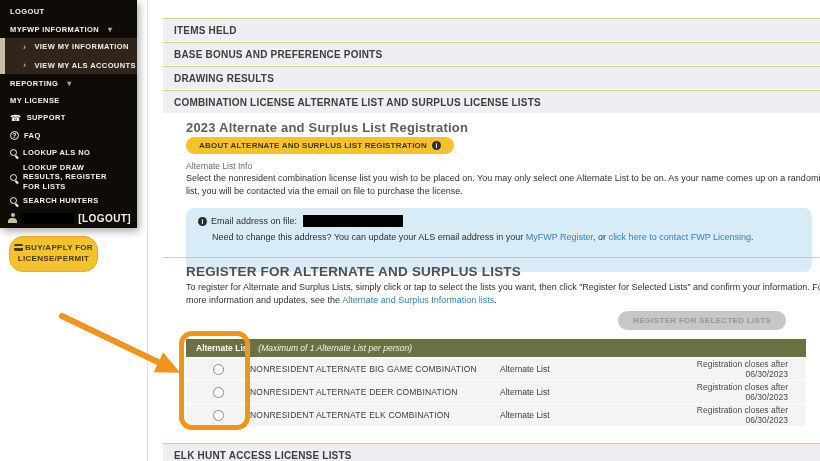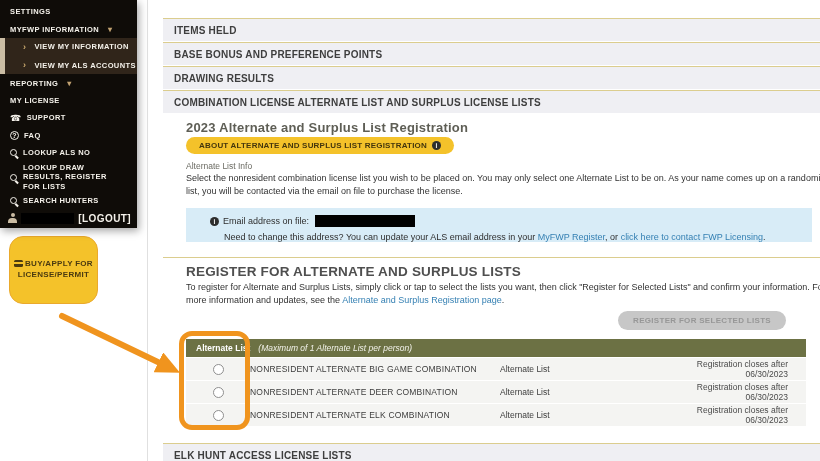--- a/index.html
+++ b/index.html
@@ -32,21 +32,21 @@
     padding:0 6px 0 8px; height:20px; }
   .icon-person { position:relative; width:9px; height:10px; flex:0 0 auto; }
   .icon-person::before { content:""; position:absolute; left:2.5px; top:0; width:4px;
     height:4px; border-radius:50%; background:#cbbda4; }
   .icon-person::after { content:""; position:absolute; left:0; top:4.5px; width:9px;
     height:5px; border-radius:4px 4px 0 0; background:#cbbda4; }
   .redact-user { width:66px; height:11px; background:#000; }
   .logout { margin-left:auto; font-size:10px; font-weight:700; letter-spacing:.4px; }
 
   
-  .buy-btn { position:absolute; left:9px; top:236px; width:89px; padding:22px 4px;
+  .buy-btn { position:absolute; left:9px; top:236px; width:89px; padding:6px 4px;
     background:#f4c22a; border:1px solid #eaa92c; border-radius:14px; text-align:center;
     font-size:8px; font-weight:700; color:#4a3a10; letter-spacing:.3px; line-height:1.35;
     cursor:pointer; z-index:4; }
   .icon-card { display:inline-block; width:9px; height:7px; background:#4a3a10;
     border-radius:1.5px; vertical-align:-1px; margin-right:2px; position:relative; }
   .icon-card::after { content:""; position:absolute; left:0; top:2px; width:9px;
     height:1.5px; background:#f4c22a; }
 
   
   .vline { position:absolute; left:147px; top:0; bottom:0; width:1px; background:#e0e0e0; }
@@ -65,22 +65,22 @@
     gap:5px; font-size:8px; font-weight:700; color:#44360d; letter-spacing:.2px;
     cursor:pointer; font-family:"Liberation Sans", sans-serif; }
   .icon-info { width:9px; height:9px; border-radius:50%; background:#2d2d2d; color:#fff;
     font-size:6.5px; font-weight:700; display:inline-flex; align-items:center;
     justify-content:center; font-style:normal; flex:0 0 auto; }
   .alt-info-label { position:absolute; left:38px; top:47px; font-size:8.5px; color:#6b6b63; }
   .desc { position:absolute; left:38px; top:58px; width:648px; min-width:620px;
     font-size:9px; line-height:12.5px; color:#333; }
   .desc-wide { width:655px; }
 
-  .email-box { position:absolute; left:38px; right:8px; top:94px; height:34px;
-    background:#d8ecf7; padding:7px 10px 0 24px; font-size:9px; color:#2f2f2f; }
+  .email-box { position:absolute; left:38px; right:8px; top:94px; height:64px;
+    background:#d8ecf7; padding:7px 10px 0 12px; font-size:9px; color:#2f2f2f;border-radius:8px; }
   .email-line { display:flex; align-items:center; gap:4px; }
   .redact-email { width:100px; height:12px; background:#000; margin-left:2px; }
   .email-line2 { margin-top:5px; padding-left:14px; }
   a.link { color:#3580b3; text-decoration:none; cursor:pointer; }
 
   .reg2-border { position:absolute; left:15px; right:0; top:143px; height:1px;
     background:#dbcd8e; }
   .reg2-title { position:absolute; left:38px; top:150px; font-size:13.5px; color:#4f4f4f;
     letter-spacing:.2px; }
   .reg2-desc { position:absolute; left:38px; top:167px; }
@@ -109,21 +109,21 @@
     border:5px solid #f0941e; border-radius:13px; z-index:8; pointer-events:none; }
   .annot-arrow { position:absolute; left:52px; top:303px; z-index:8; pointer-events:none; }
 </style>
 </head>
 <body>
 
 <div class="page">
 
   <nav class="sidebar">
     <div class="side-item">
-      <span>SETTINGS</span>
+      <span>LOGOUT</span>
     </div>
     <div class="side-item caret">
       <span>MYFWP INFORMATION</span>
     </div>
     <div class="side-item submenu chev">
       <span>VIEW MY INFORMATION</span>
     </div>
     <div class="side-item submenu chev">
       <span>VIEW MY ALS ACCOUNTS</span>
     </div>
@@ -196,21 +196,21 @@
           <span>Need to change this address? You can update your ALS email address in your</span>
           <a class="link">MyFWP Register</a><span>, or</span>
           <a class="link">click here to contact FWP Licensing</a><span>.</span>
         </div>
       </div>
 
       <div class="reg2-border"></div>
       <h2 class="reg2-title">REGISTER FOR ALTERNATE AND SURPLUS LISTS</h2>
       <p class="desc reg2-desc">
         <span>To register for Alternate and Surplus Lists, simply click or tap to select the lists you want, then click "Register for Selected Lists" and confirm your information. For more information and updates, see the</span>
-        <a class="link">Alternate and Surplus Registration page</a><span>.</span>
+        <a class="link">Alternate and Surplus Information lists</a><span>.</span>
       </p>
 
       <button class="btn-disabled" disabled="">REGISTER FOR SELECTED LISTS</button>
 
       <div class="list-table">
         <div class="tbl-header">
           <span class="hdr-main">Alternate List</span>
           <span class="hdr-note">(Maximum of 1 Alternate List per person)</span>
         </div>
         <div class="tbl-row">

